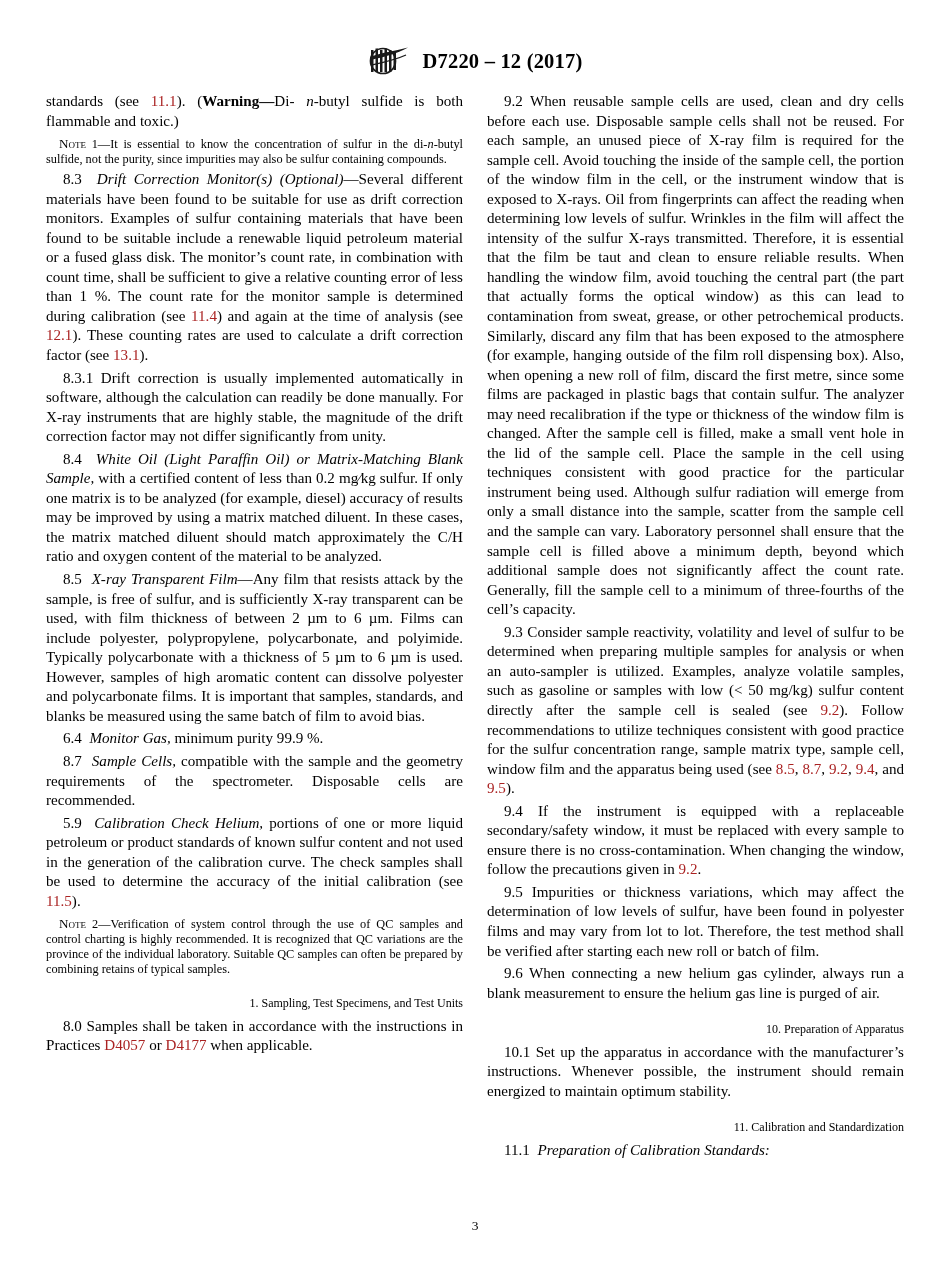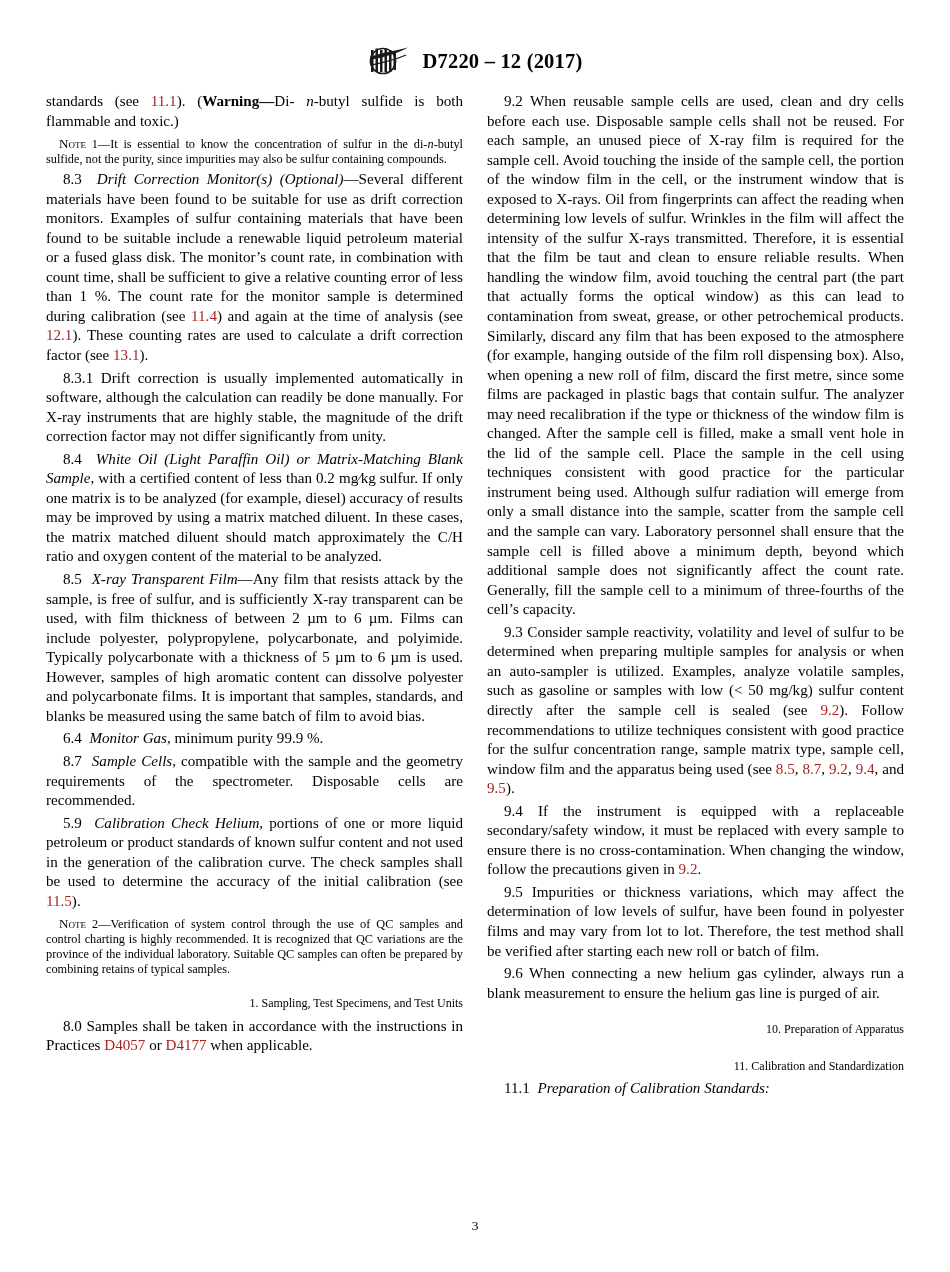--- a/index.html
+++ b/index.html
@@ -180,20 +180,21 @@
       <p class="body-p"><span class="num">9.3</span><span> Consider sample reactivity, volatility and level of sulfur to be determined when preparing multiple samples for analysis or when an auto-sampler is utilized. Examples, analyze volatile samples, such as gasoline or samples with low (&lt; 50 mg/kg) sulfur content directly after the sample cell is sealed (see </span><span class="ref">9.2</span><span>). Follow recommendations to utilize techniques consistent with good practice for the sulfur concentration range, sample matrix type, sample cell, window film and the apparatus being used (see </span><span class="ref">8.5</span><span>, </span><span class="ref">8.7</span><span>, </span><span class="ref">9.2</span><span>, </span><span class="ref">9.4</span><span>, and </span><span class="ref">9.5</span><span>).</span></p>
 
       <p class="body-p"><span class="num">9.4</span><span> If the instrument is equipped with a replaceable secondary/safety window, it must be replaced with every sample to ensure there is no cross-contamination. When changing the window, follow the precautions given in </span><span class="ref">9.2</span><span>.</span></p>
 
       <p class="body-p"><span class="num">9.5</span><span> Impurities or thickness variations, which may affect the determination of low levels of sulfur, have been found in polyester films and may vary from lot to lot. Therefore, the test method shall be verified after starting each new roll or batch of film.</span></p>
 
       <p class="body-p"><span class="num">9.6</span><span> When connecting a new helium gas cylinder, always run a blank measurement to ensure the helium gas line is purged of air.</span></p>
 
       <p class="sec-head">10.  Preparation of Apparatus</p>
 
+      <p class="body-p"><span class="num">10.1</span><span> Set up the apparatus in accordance with the manufacturer’s instructions. Whenever possible, the instrument should remain energized to maintain optimum stability.</span></p>
 
       <p class="sec-head">11.  Calibration and Standardization</p>
 
       <p class="body-p"><span class="num">11.1</span>&nbsp; <i>Preparation of Calibration Standards:</i></p>
 
     </div>
   </div>
 
   <div class="page-number">3</div>
 

